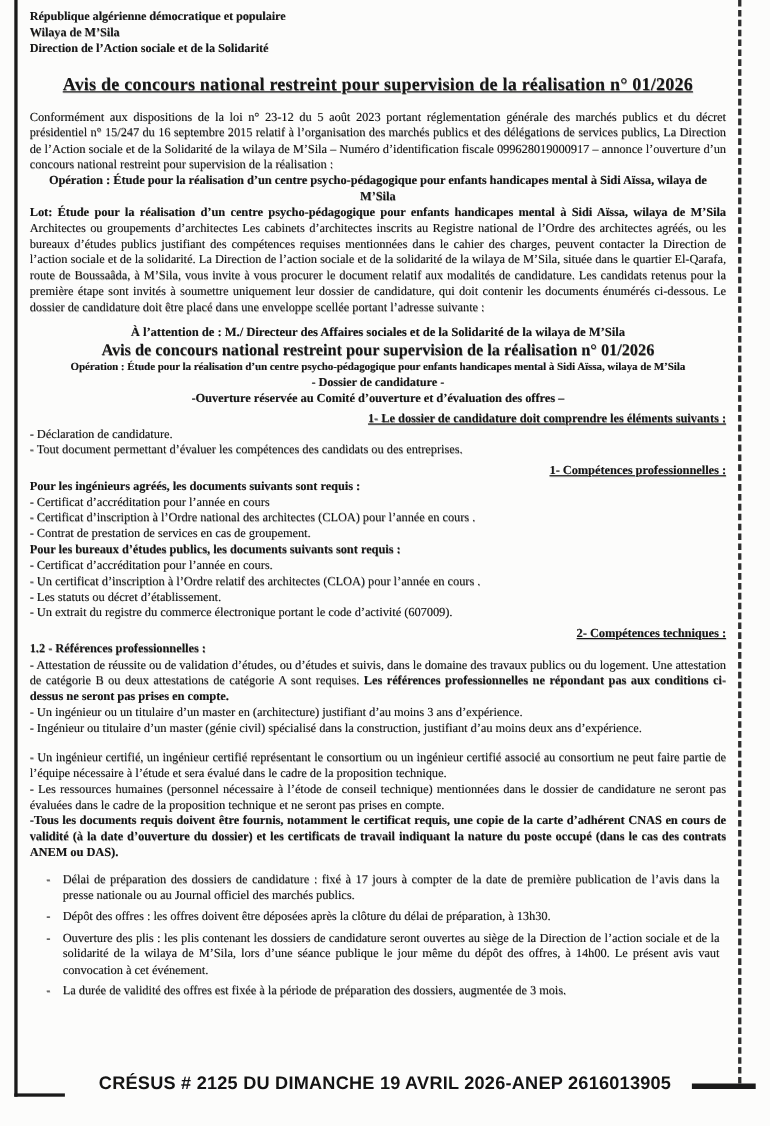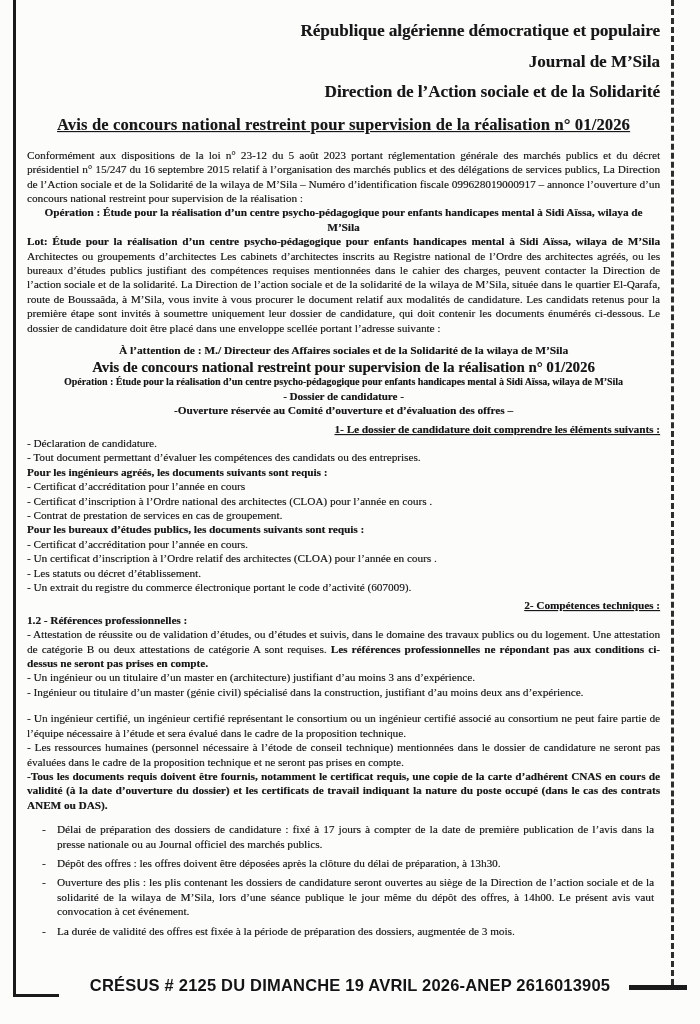--- a/index.html
+++ b/index.html
@@ -18,21 +18,21 @@
   .edge-right-foot { position:absolute; left:629px; top:985px; width:58px; height:5px; background:#1a1a1a; }
 
   .content {
     position:absolute; left:27px; top:8px; width:633px;
     font-size:11.2px; line-height:14.4px;
     text-shadow: 0.35px 0.35px 0 rgba(25,25,25,0.45);
   }
   .j { text-align:justify; }
   .b { font-weight:bold; }
 
-  .hdr { font-weight:bold; text-align:right; font-size:17px; line-height:14.6px;margin-top:16px; }
+  .hdr { font-weight:bold; text-align:left; font-size:11px; line-height:14.6px; }
   .main-title {
     margin-top:15px;
     font-weight:bold; text-align:center; text-decoration:underline;
     font-size:16.4px; line-height:20px; letter-spacing:0.2px;
   }
   .intro { margin-top:13px; }
   .operation { font-weight:bold; text-align:center; }
   .envelope { margin-top:8px; text-align:center; font-weight:bold; }
   .envelope .attention { font-size:11.4px; line-height:15px; }
   .envelope .env-title { font-size:14.8px; line-height:18px; }
@@ -60,21 +60,21 @@
 <div>
 
   <div class="edge-left"></div>
   <div class="edge-left-foot"></div>
   <div class="edge-right"></div>
   <div class="edge-right-foot"></div>
 
   <div class="content">
 
     <div class="hdr">République algérienne démocratique et populaire</div>
-    <div class="hdr">Journal de M’Sila</div>
+    <div class="hdr">Wilaya de M’Sila</div>
     <div class="hdr">Direction de l’Action sociale et de la Solidarité</div>
 
     <div class="main-title">Avis de concours national restreint pour supervision de la réalisation n° 01/2026</div>
 
     <div class="intro j">Conformément aux dispositions de la loi n° 23-12 du 5 août 2023 portant réglementation générale des marchés publics et du décret présidentiel n° 15/247 du 16 septembre 2015 relatif à l’organisation des marchés publics et des délégations de services publics, La Direction de l’Action sociale et de la Solidarité de la wilaya de M’Sila – Numéro d’identification fiscale 099628019000917 – annonce l’ouverture d’un concours national restreint pour supervision de la réalisation :</div>
     <div class="operation">Opération : Étude pour la réalisation d’un centre psycho-pédagogique pour enfants handicapes mental à Sidi Aïssa, wilaya de M’Sila</div>
 
     <div class="j"><span class="b">Lot: Étude pour la réalisation d’un centre psycho-pédagogique pour enfants handicapes mental à Sidi Aïssa, wilaya de M’Sila</span><span> Architectes ou groupements d’architectes Les cabinets d’architectes inscrits au Registre national de l’Ordre des architectes agréés, ou les bureaux d’études publics justifiant des compétences requises mentionnées dans le cahier des charges, peuvent contacter la Direction de l’action sociale et de la solidarité. La Direction de l’action sociale et de la solidarité de la wilaya de M’Sila, située dans le quartier El-Qarafa, route de Boussaâda, à M’Sila, vous invite à vous procurer le document relatif aux modalités de candidature. Les candidats retenus pour la première étape sont invités à soumettre uniquement leur dossier de candidature, qui doit contenir les documents énumérés ci-dessous. Le dossier de candidature doit être placé dans une enveloppe scellée portant l’adresse suivante :</span></div>
 
     <div class="envelope">
@@ -82,20 +82,21 @@
       <div class="env-title">Avis de concours national restreint pour supervision de la réalisation n° 01/2026</div>
       <div class="env-operation">Opération : Étude pour la réalisation d’un centre psycho-pédagogique pour enfants handicapes mental à Sidi Aïssa, wilaya de M’Sila</div>
       <div class="env-dossier">- Dossier de candidature  -</div>
       <div class="env-ouverture">-Ouverture réservée au Comité d’ouverture et d’évaluation des offres –</div>
     </div>
 
     <div class="sec-heading">1- Le dossier de candidature doit comprendre les éléments suivants :</div>
     <div>- Déclaration de candidature.</div>
     <div>- Tout document permettant d’évaluer les compétences des candidats ou des entreprises.</div>
 
+    <div class="sec-heading">1- Compétences professionnelles :</div>
     <div class="sub-heading">Pour les ingénieurs agréés, les documents suivants sont requis :</div>
     <div>- Certificat d’accréditation pour l’année en cours</div>
     <div>- Certificat d’inscription à l’Ordre national des architectes (CLOA) pour l’année en cours .</div>
     <div>- Contrat de prestation de services en cas de groupement.</div>
     <div class="sub-heading">Pour les bureaux d’études publics, les documents suivants sont requis :</div>
     <div>- Certificat d’accréditation pour l’année en cours.</div>
     <div>- Un certificat d’inscription à l’Ordre relatif des architectes (CLOA) pour l’année en cours .</div>
     <div>- Les statuts ou décret d’établissement.</div>
     <div>- Un extrait du registre du commerce électronique portant le code d’activité (607009).</div>
 

